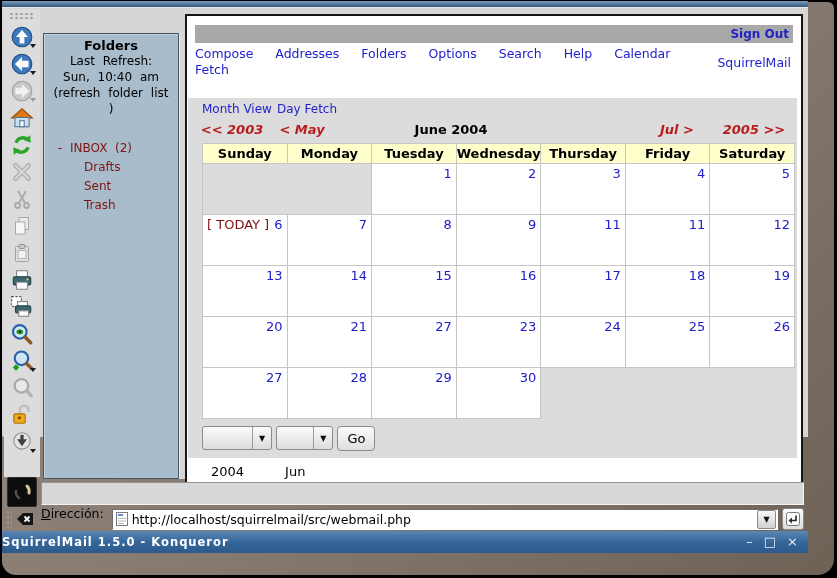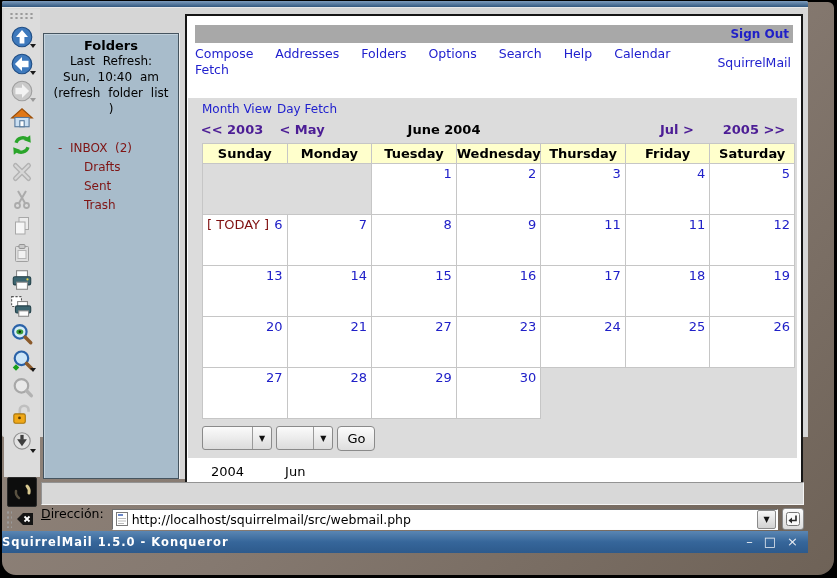--- a/index.html
+++ b/index.html
@@ -67,23 +67,23 @@
   
   #cal-block { position:absolute; left:1px; top:82px; width:609px; height:360px;
     background:#dcdcdc; }
   #view-links { position:absolute; top:4px; left:0; height:18px; width:100%; font-size:12px; }
   #view-links a { position:absolute; color:#2121ce; text-decoration:none; cursor:pointer; }
   #month-view { left:14px; }
   #day-view { left:89px; }
   #month-nav { position:absolute; top:24px; left:0; width:100%; height:21px;
     font-size:13px; font-weight:bold; }
   #month-nav span { position:absolute; transform:translateX(-50%); white-space:nowrap; }
-  #month-nav .mlink { color:#4c1d95; cursor:pointer; }
+  #month-nav .mlink { color:#b91c1c; cursor:pointer;font-style:italic; }
   #month-nav .mtitle { color:#000; }
-  #nav-py { left:44px; } #nav-pm { left:114px; } #nav-title { left:256px; }
+  #nav-py { left:44px; } #nav-pm { left:114px; } #nav-title { left:263px; }
   #nav-nm { left:489px; } #nav-ny { left:566px; }
 
   #cal-table { position:absolute; left:14px; top:45px; width:593px;
     border-collapse:collapse; table-layout:fixed; }
   #cal-table th { background:#ffffcc; border:1px solid #c6c6c6; font-size:13px;
     font-weight:bold; height:20px; text-align:center; color:#000; }
   #cal-table td { background:#fff; border:1px solid #c6c6c6; height:51px;
     vertical-align:top; text-align:right; padding:2px 4px; font-size:13px; }
   #cal-table td.empty { background:#dcdcdc; }
   #cal-table td.outside { background:transparent; border:none; }

